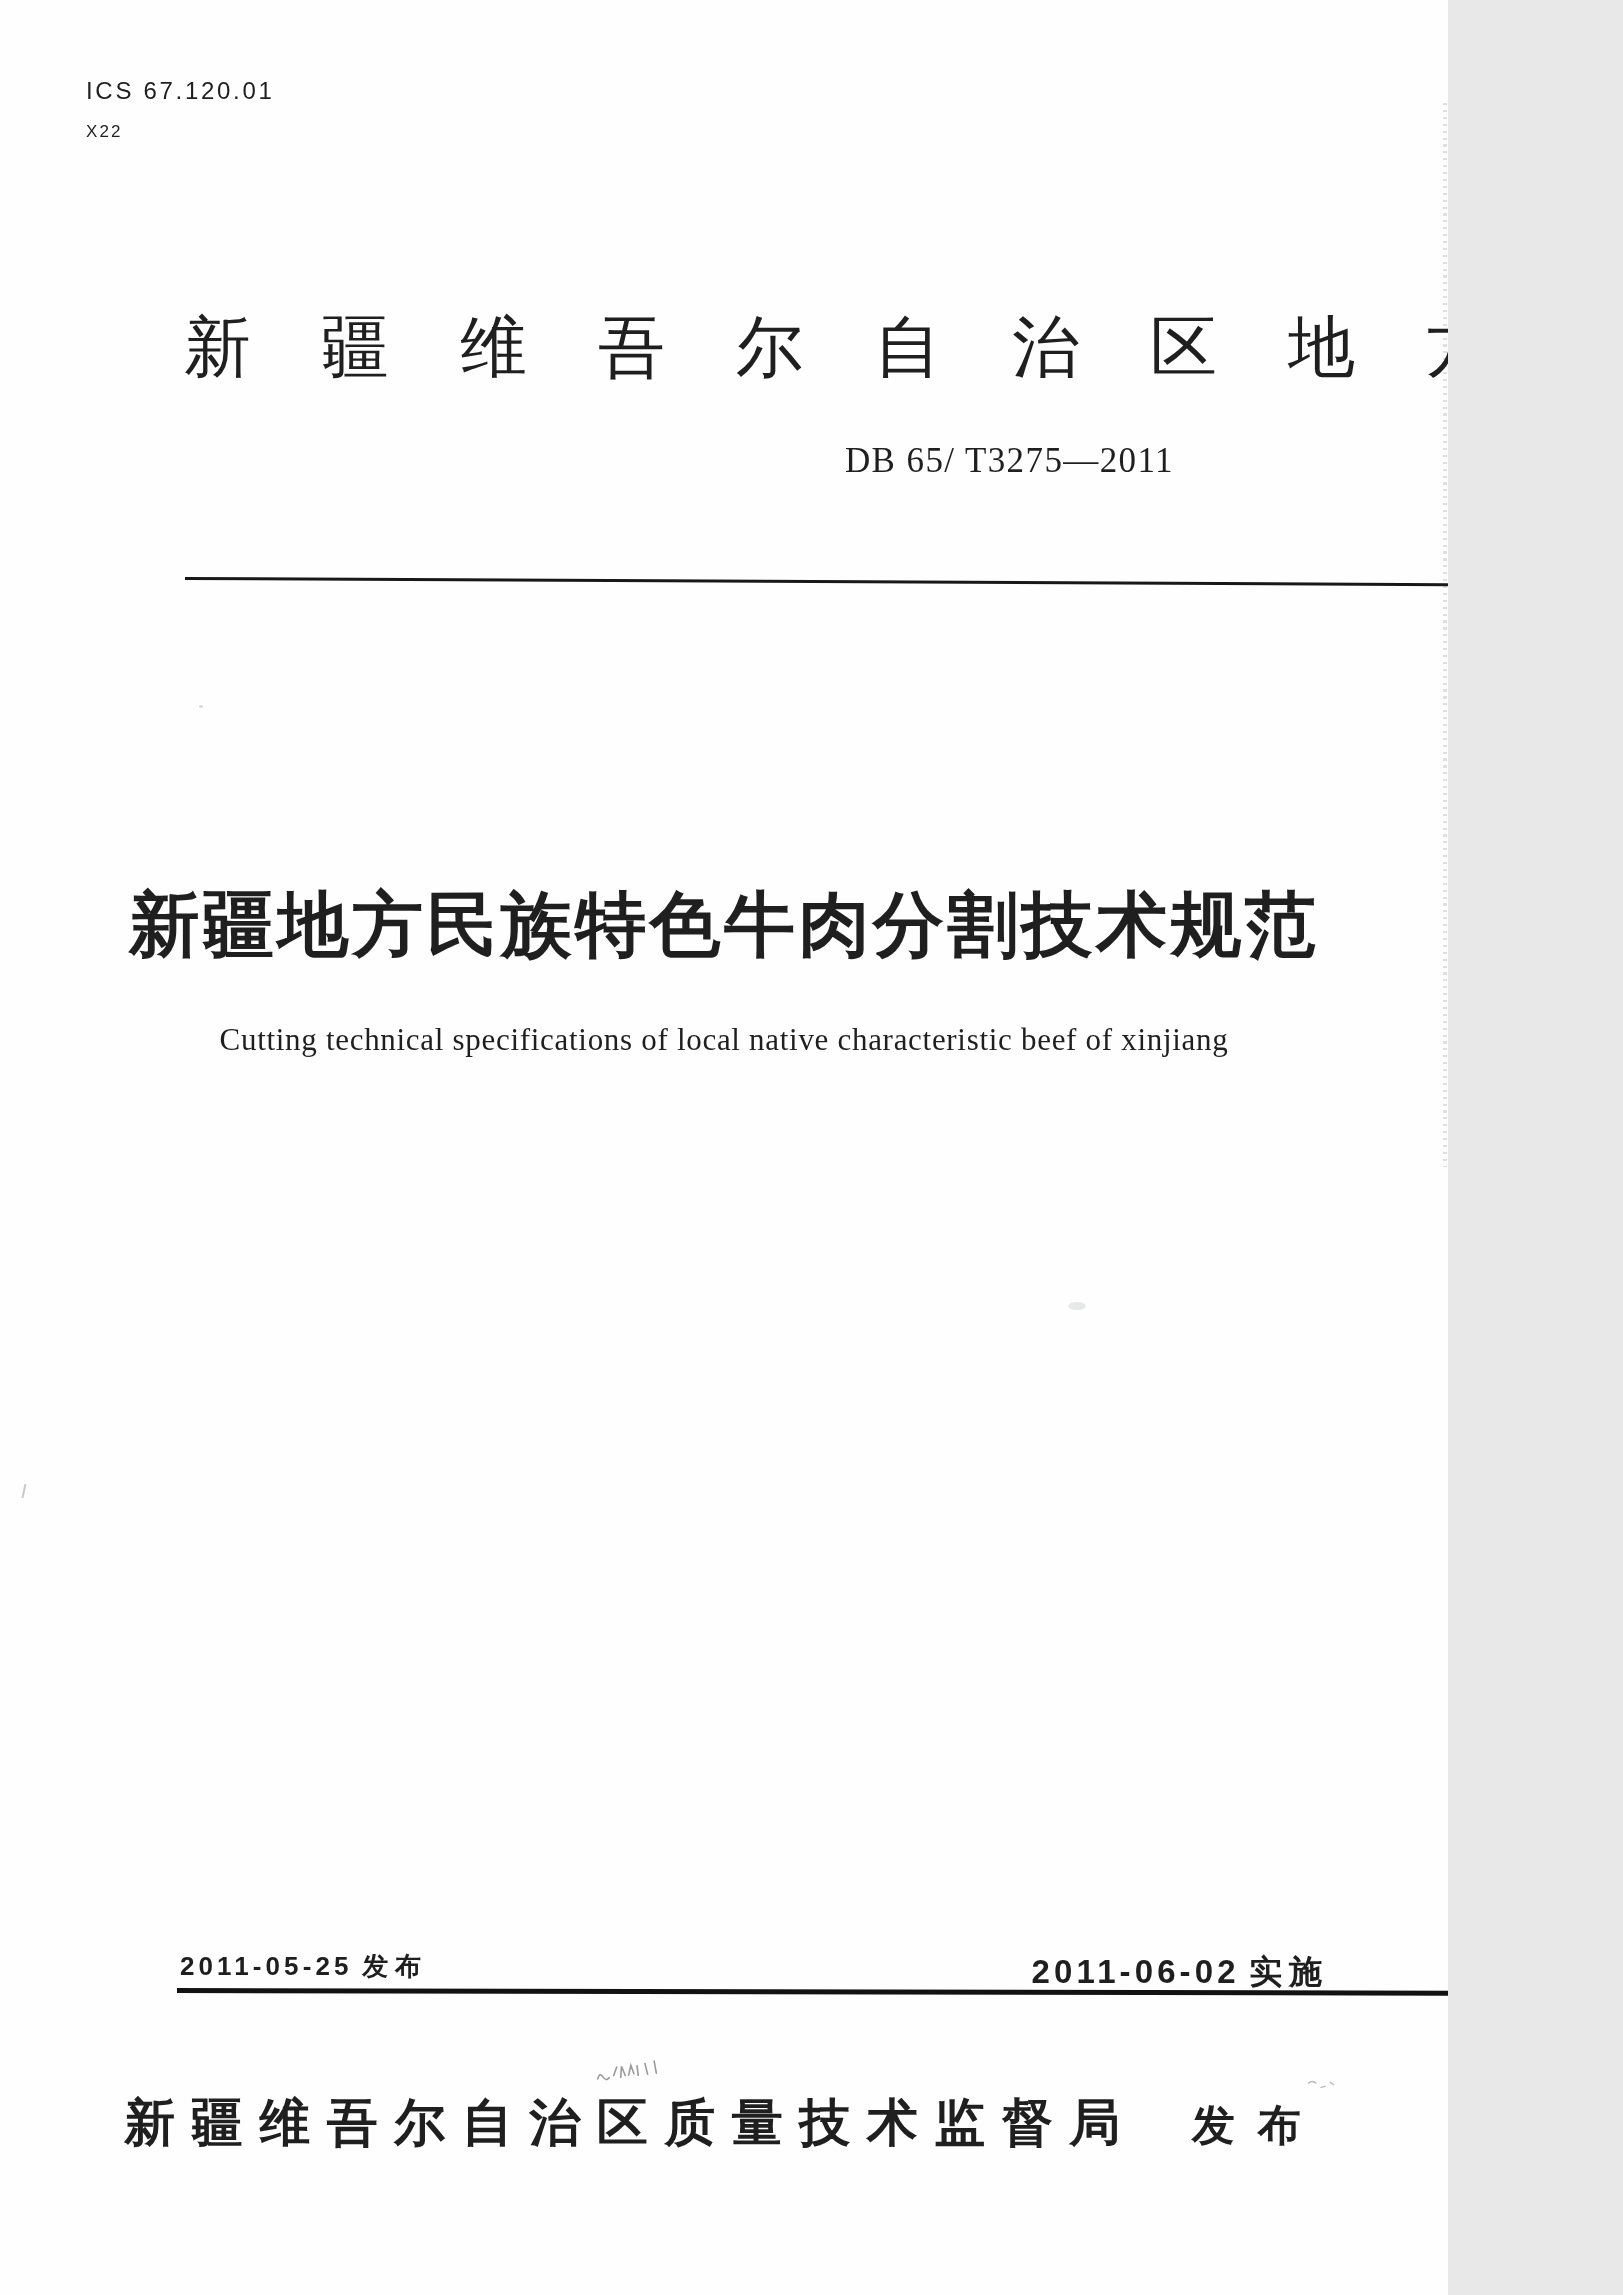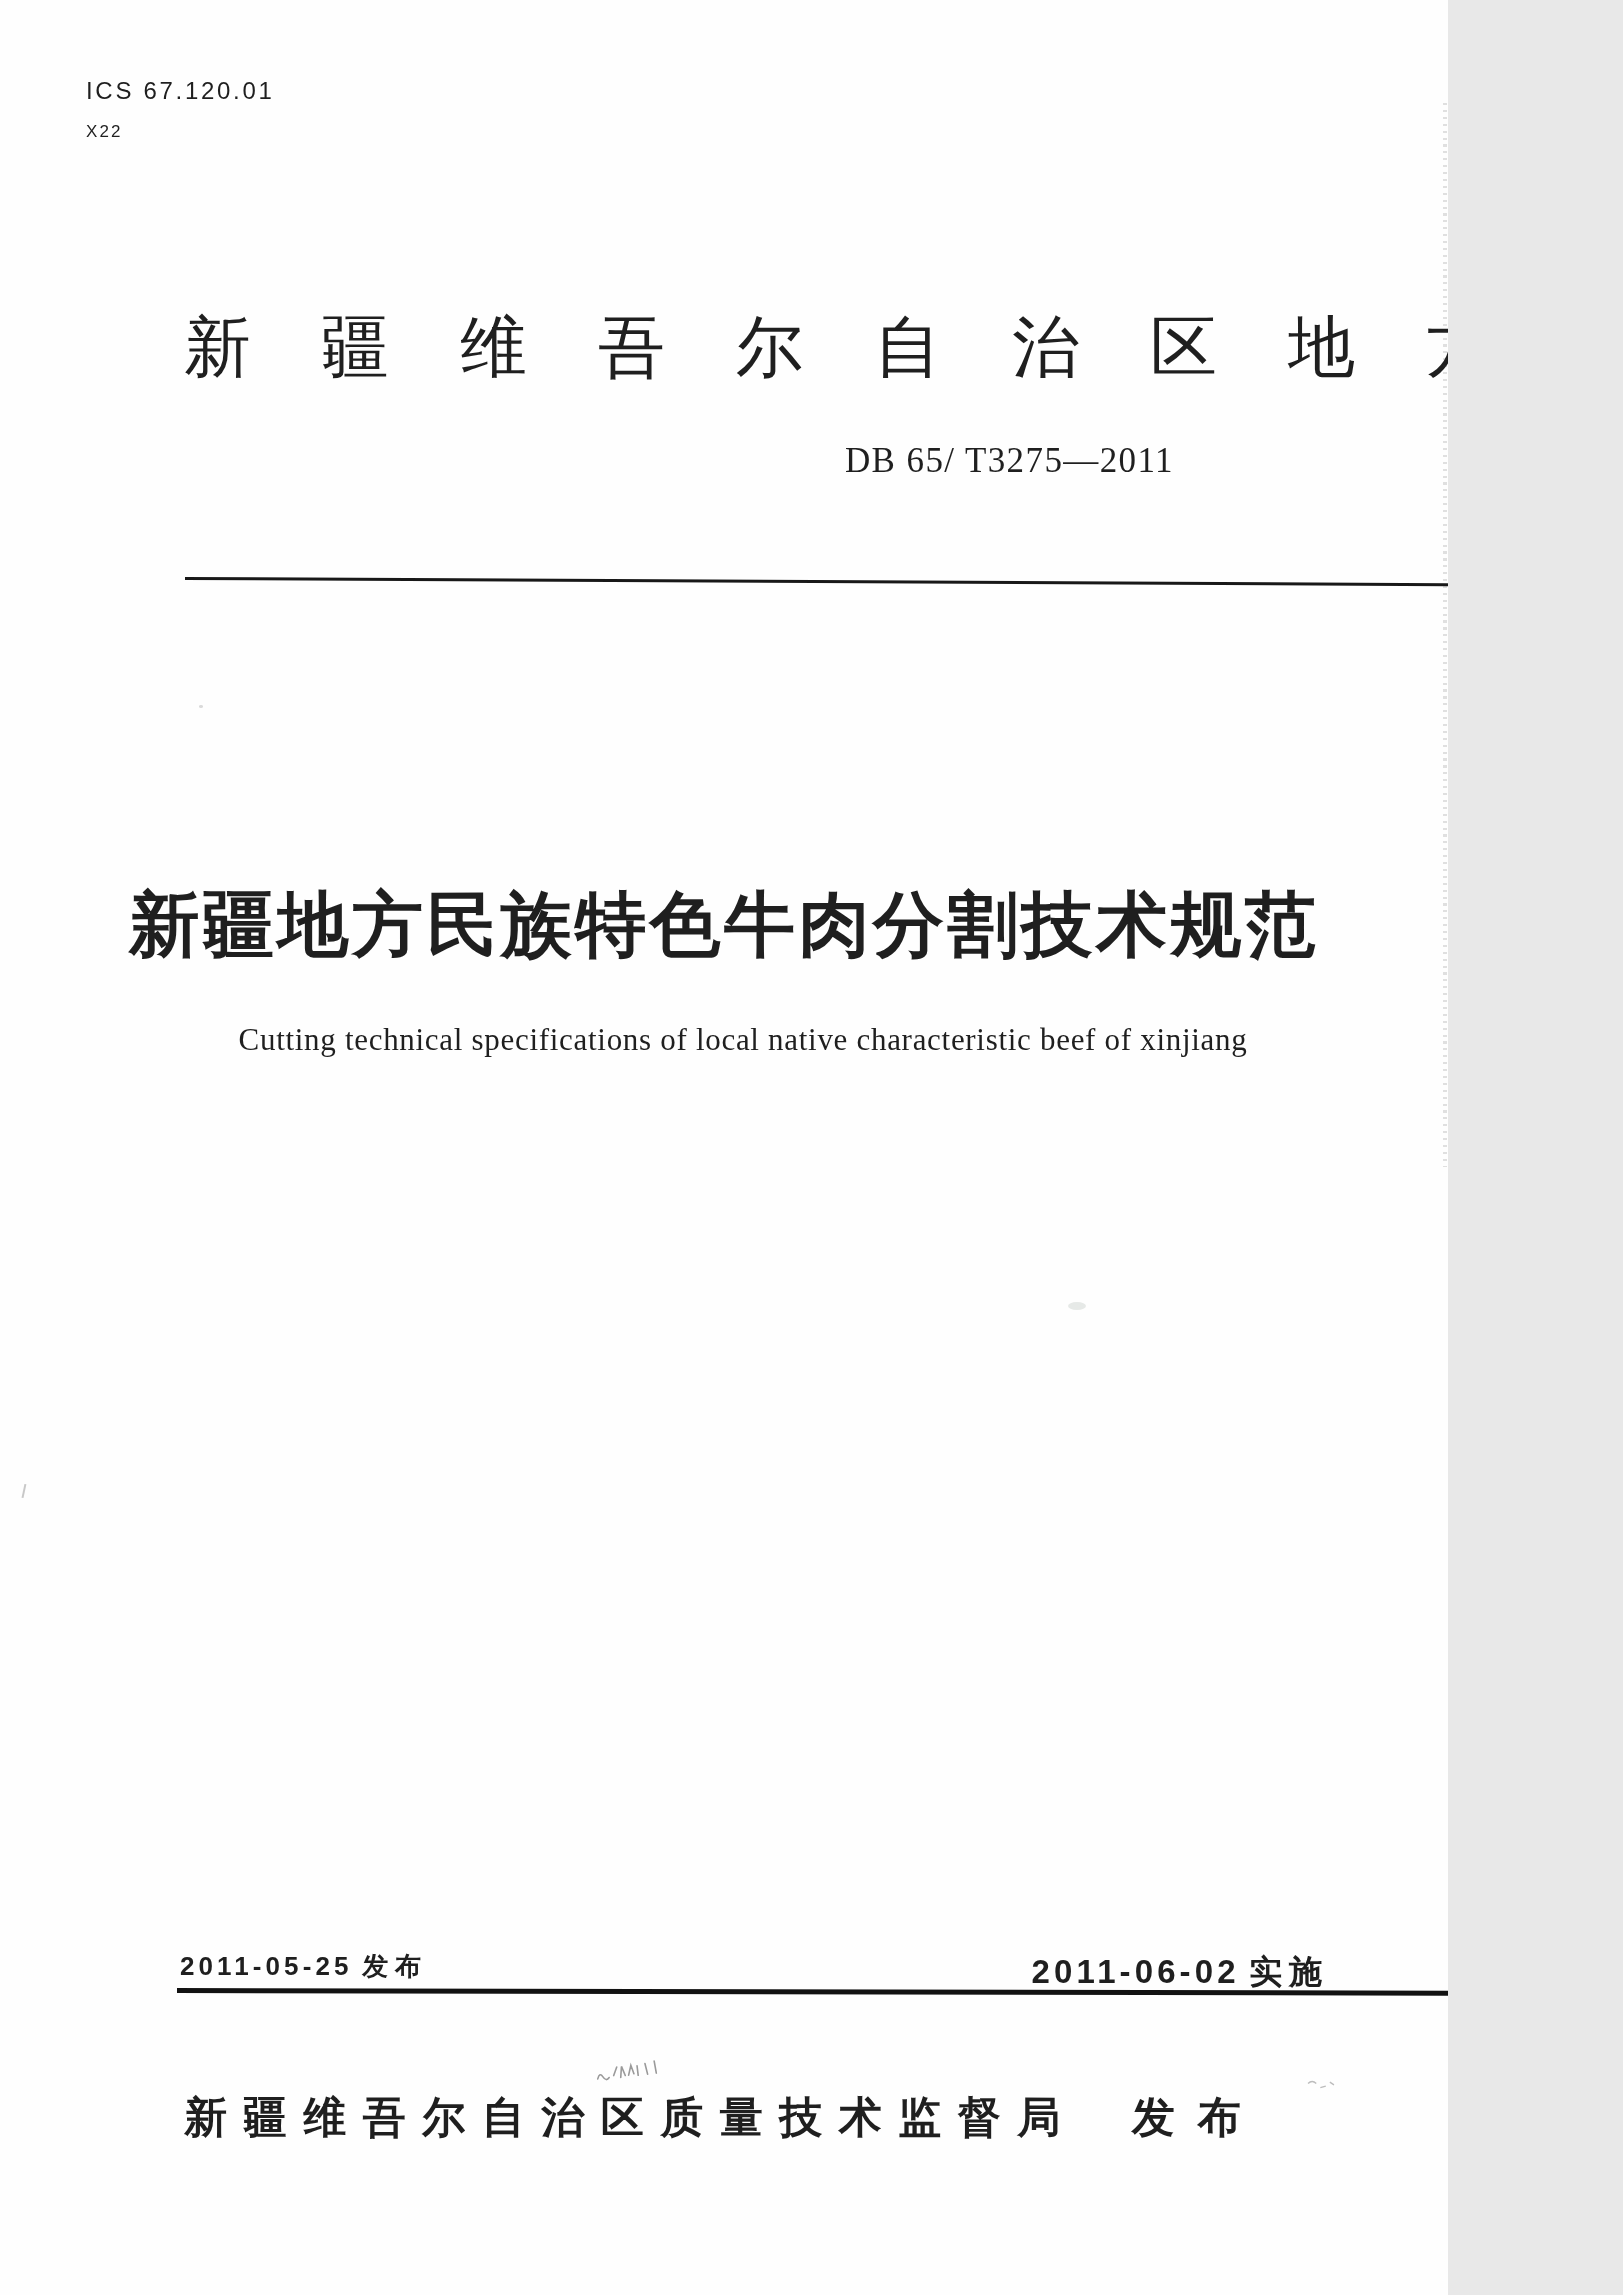--- a/index.html
+++ b/index.html
@@ -53,21 +53,20 @@
     text-align:center;
     font-size:71px;font-weight:bold;letter-spacing:3.4px;
     white-space:nowrap;
   }
   .title-en{
     position:absolute;left:0;top:1022px;width:100%;
     text-align:center;
     font-family:"Liberation Serif","DejaVu Serif",serif;
     font-size:31px;letter-spacing:0.7px;
     white-space:nowrap;
-    padding-left:19px;
   }
   
   .date-row{position:absolute;left:0;top:1949px;width:100%;height:41px;}
   .pub-date{
     position:absolute;left:180px;top:0;
     font-size:26px;font-weight:bold;letter-spacing:4.1px;white-space:nowrap;
   }
   .impl-date{
     position:absolute;right:119px;top:1.4px;
     font-size:33px;font-weight:bold;letter-spacing:4.1px;white-space:nowrap;
@@ -77,21 +76,21 @@
     position:absolute;left:177px;top:1988px;width:1328px;height:4.8px;
     background:#121212;
     transform:rotate(0.12deg);transform-origin:left center;
   }
   .issuer-row{
     position:absolute;left:0;top:2089px;width:100%;
     display:flex;justify-content:center;align-items:baseline;
     white-space:nowrap;
   }
   .issuer-name{
-    font-size:43px;font-weight:bold;letter-spacing:16.5px;
+    font-size:51px;font-weight:bold;letter-spacing:16.5px;
   }
   .issue-action{
     font-size:43px;font-weight:bold;letter-spacing:23px;margin-left:55px;
   }
   
   .edge-dots{
     position:absolute;right:1.4px;top:103px;width:3.4px;height:1064px;
     background:repeating-linear-gradient(to bottom,
       rgba(60,60,60,.35) 0 2.1px, transparent 2.1px 6.9px);
     opacity:.45;

